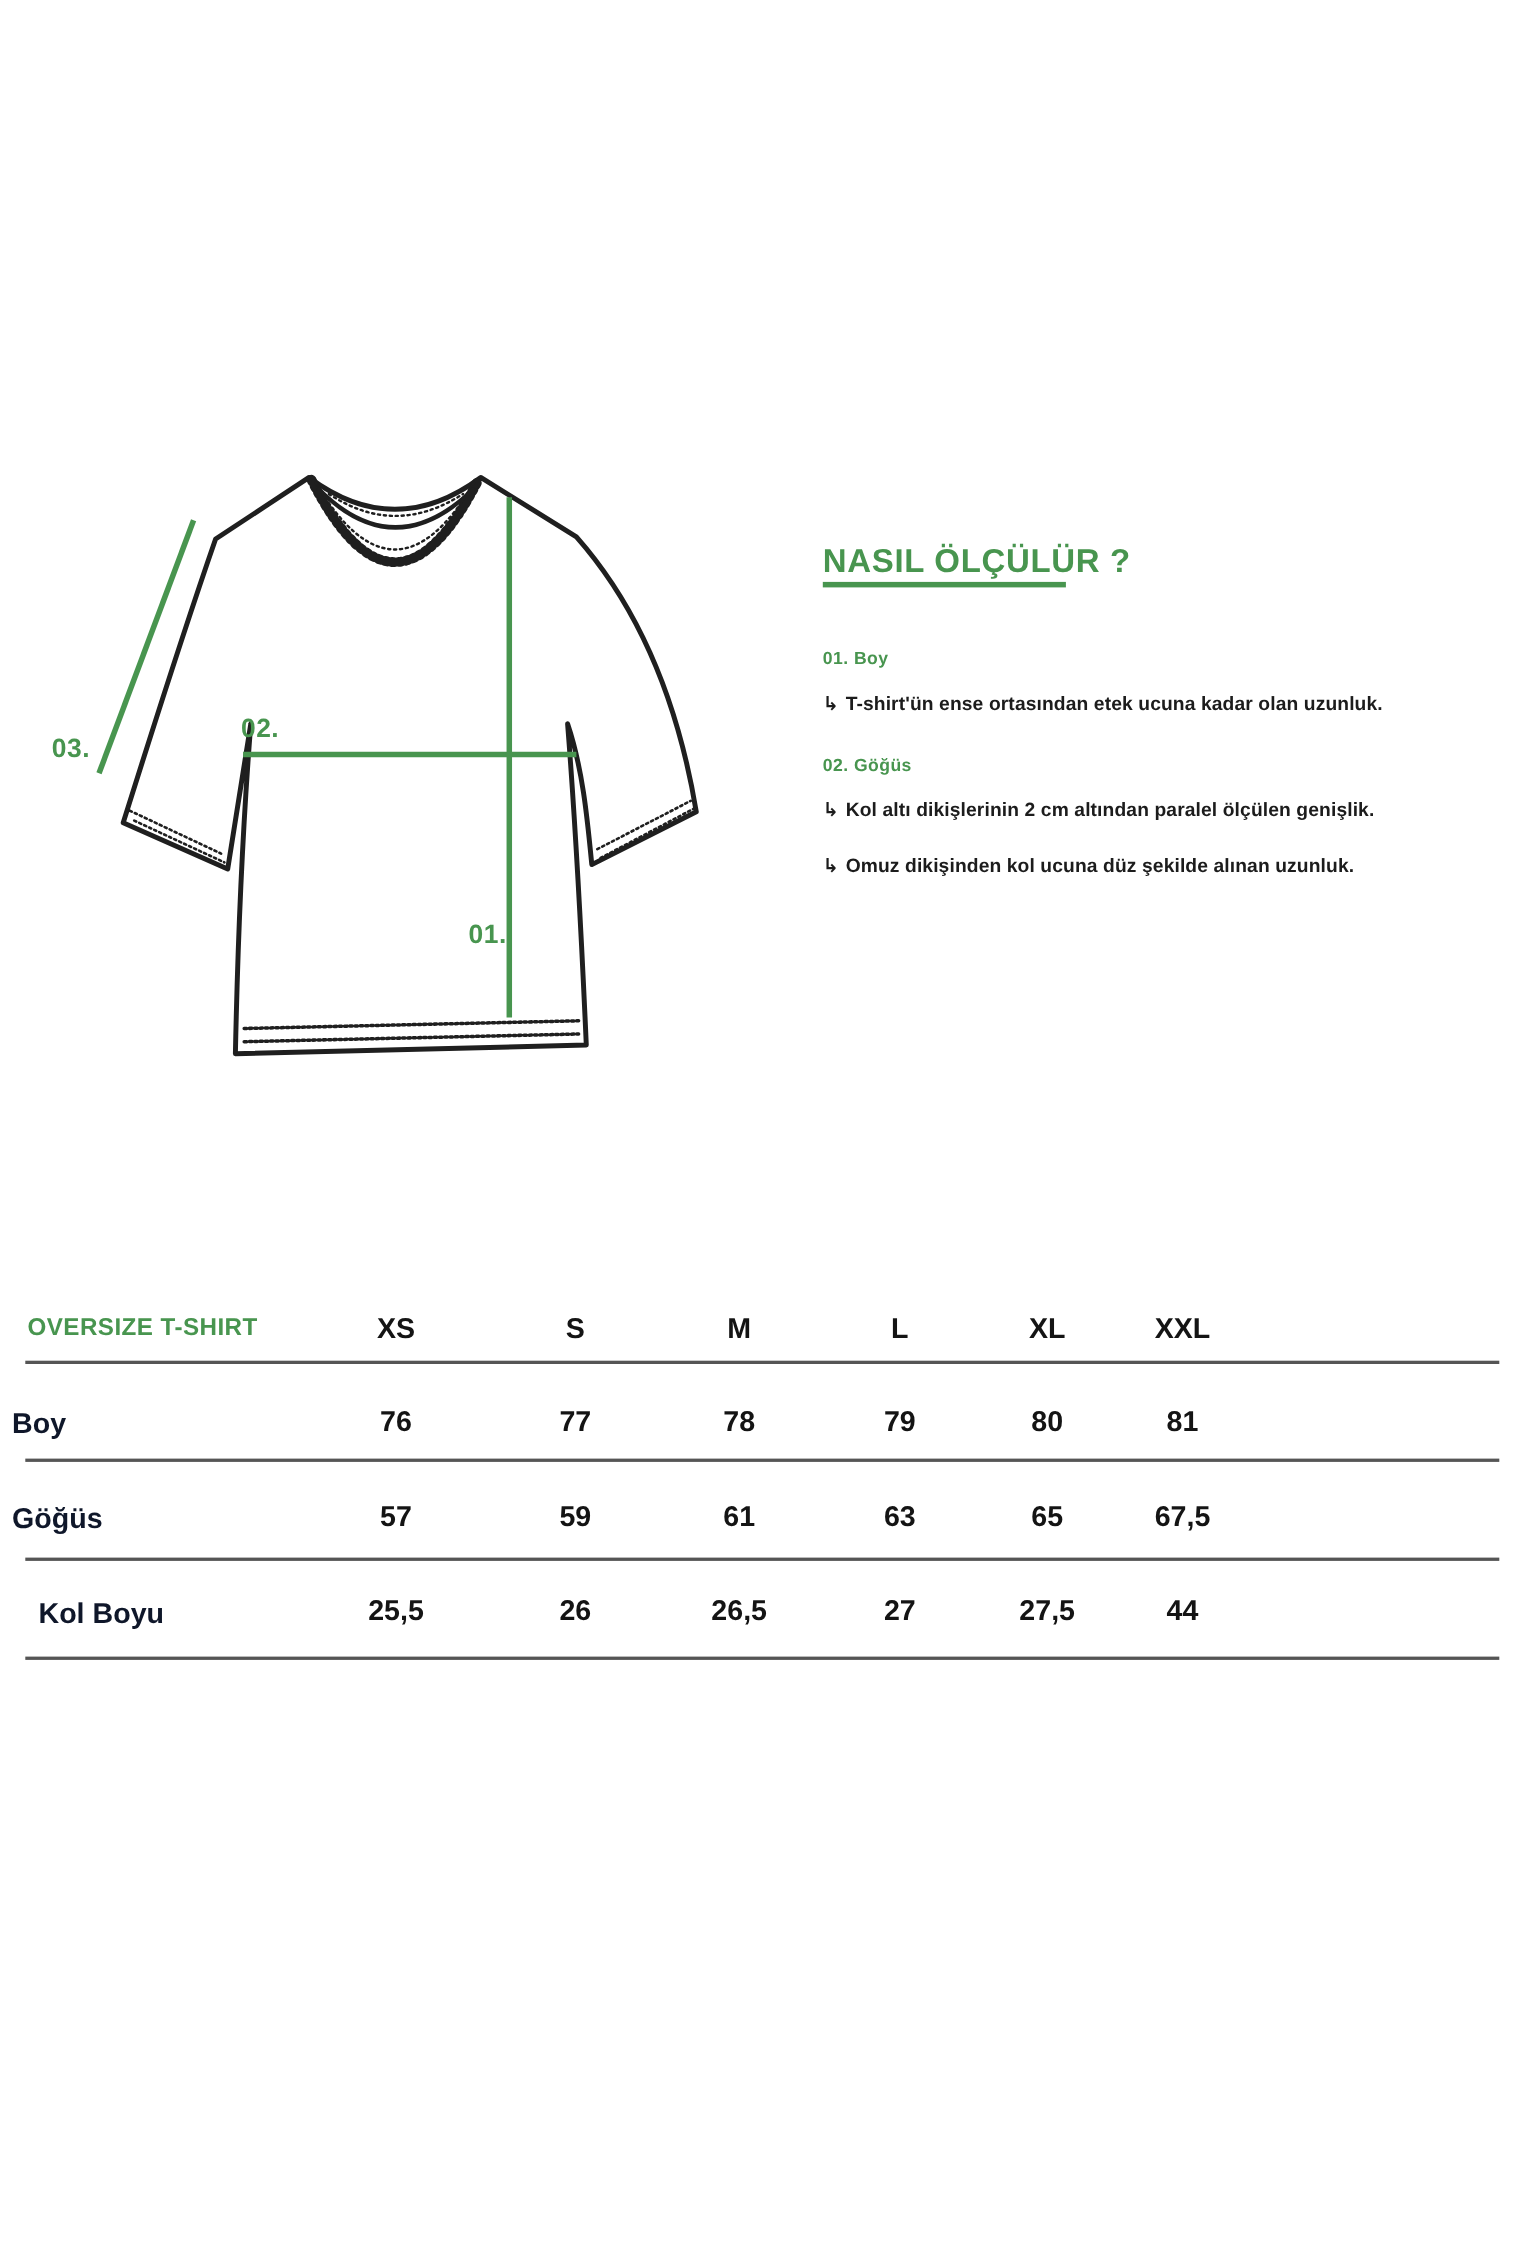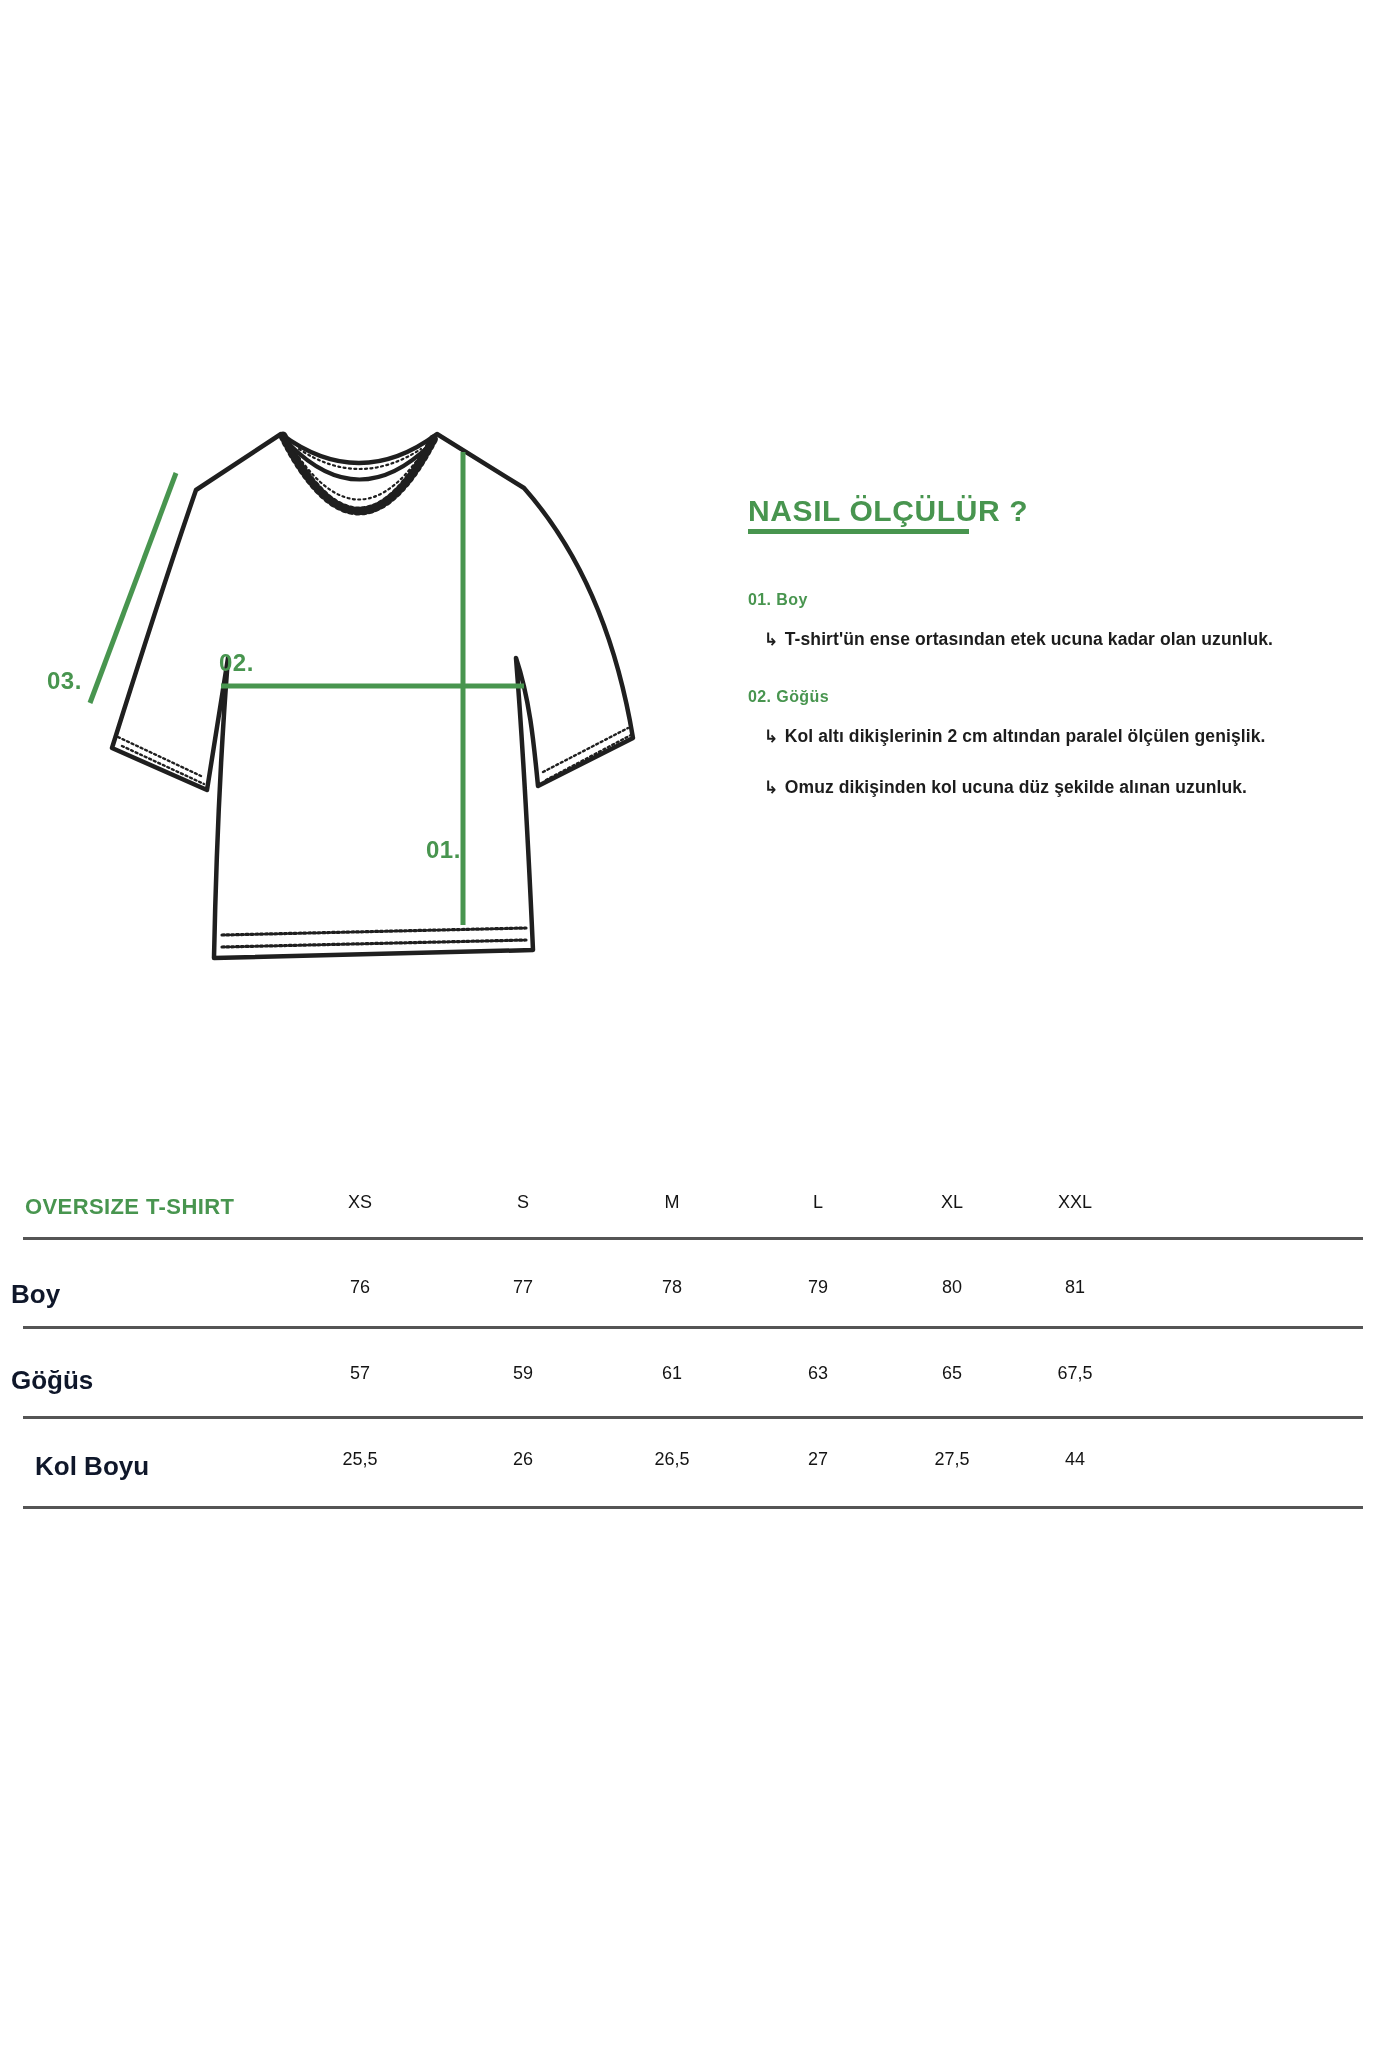--- a/index.html
+++ b/index.html
@@ -45,40 +45,39 @@
     font-size: 16px;
     font-weight: 700;
     letter-spacing: 0.4px;
     margin-bottom: 20px;
   }
   .howto-desc {
     color: #1c1c1c;
     font-size: 17.5px;
     font-weight: 600;
     letter-spacing: 0.1px;
-    margin-left: 16px;
   }
   .howto-desc .arrow { margin-right: 6px; font-weight: 600; }
 
   
   .table-title {
     position: absolute;
     left: 25px; top: 1194px;
     color: #48954f;
     font-size: 22px;
     font-weight: 700;
     letter-spacing: 0.4px;
     white-space: nowrap;
   }
   .size-head, .cell-value {
     position: absolute;
     transform: translateX(-50%);
     color: #141414;
-    font-size: 18px;
-    font-weight: 400;
+    font-size: 26px;
+    font-weight: 700;
     white-space: nowrap;
   }
   .row-label {
     position: absolute;
     left: 11px;
     color: #0f172a;
     font-size: 26px;
     font-weight: 700;
     white-space: nowrap;
   }

